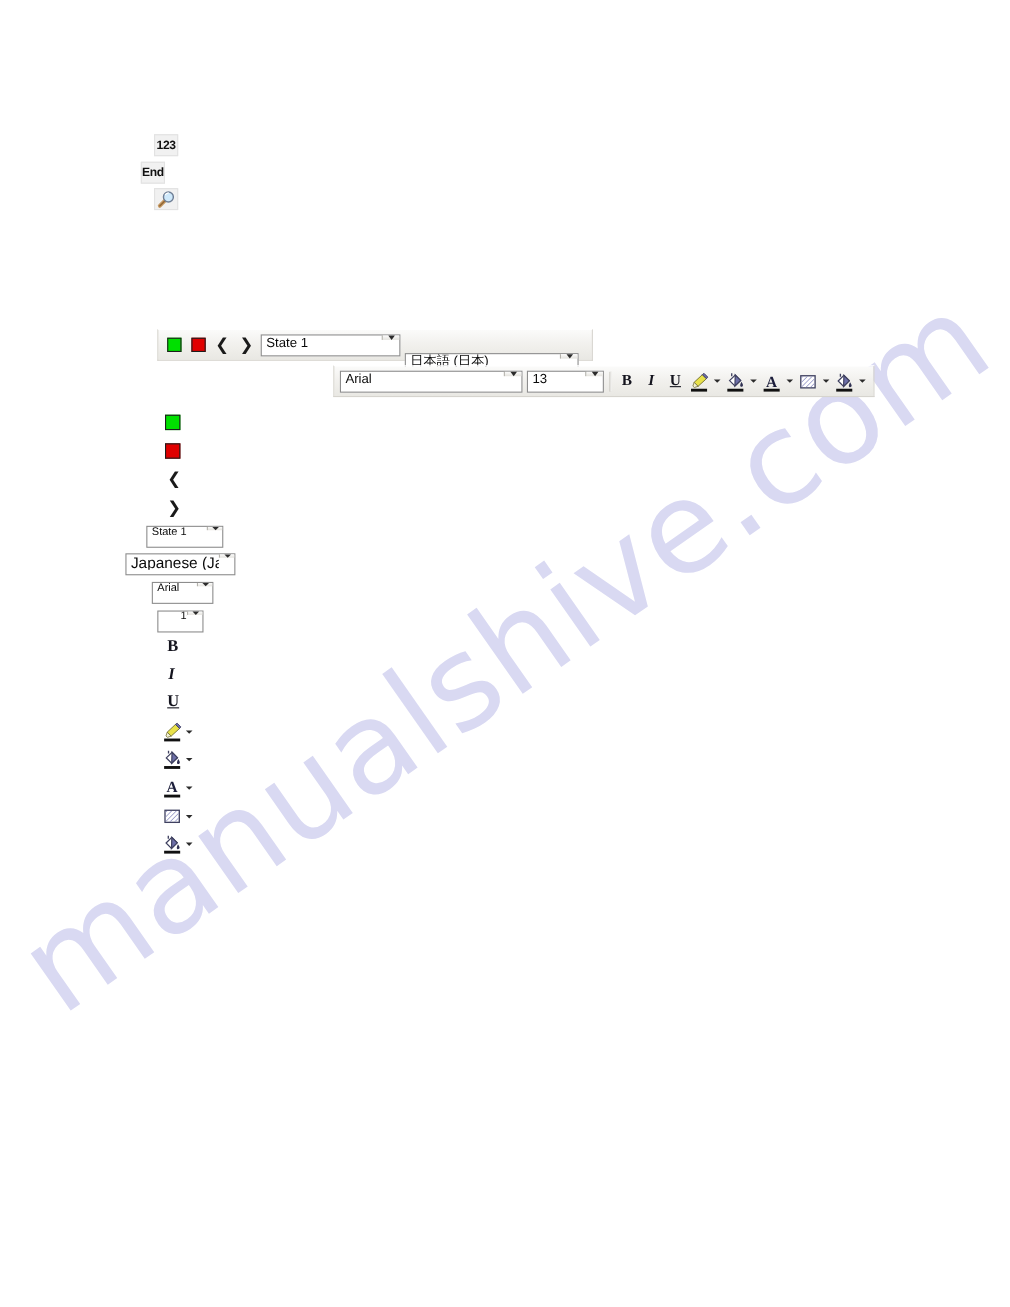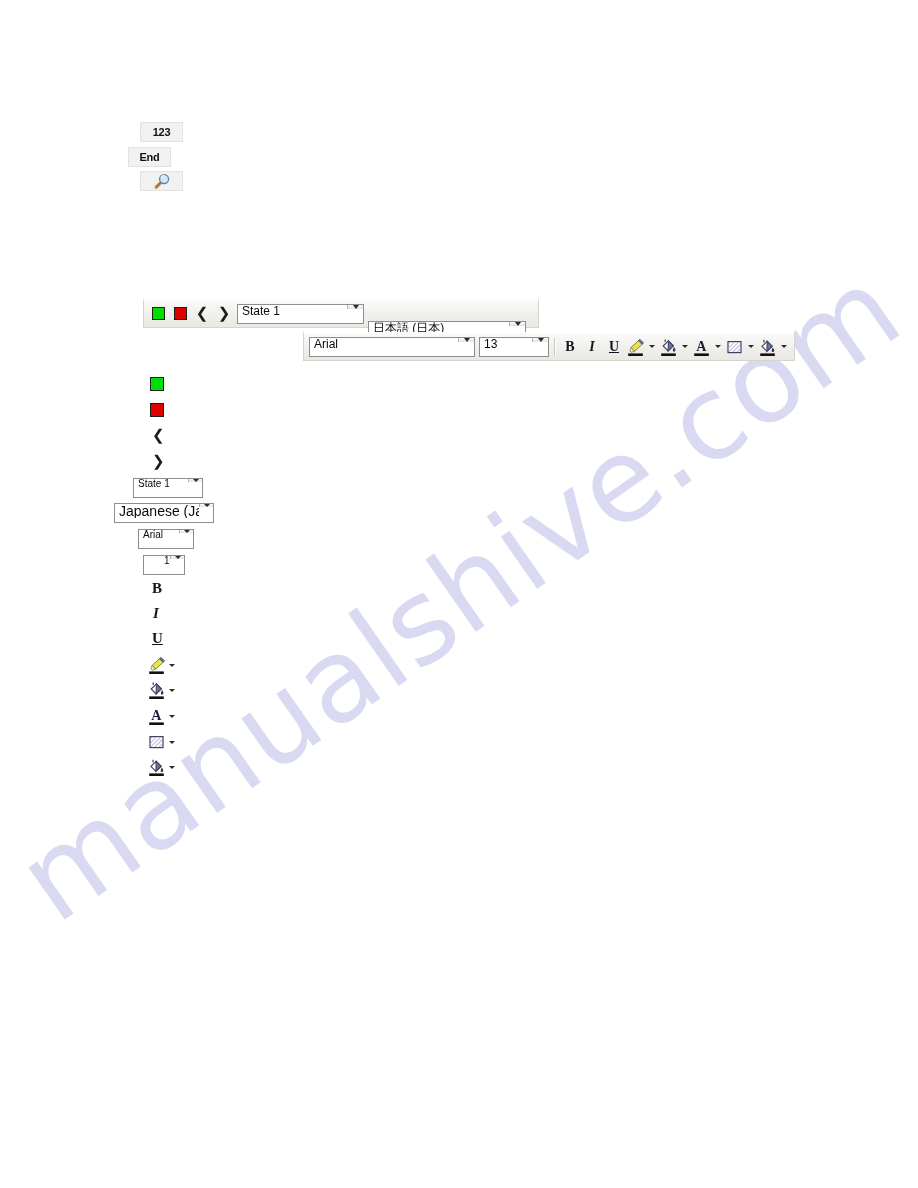--- a/index.html
+++ b/index.html
@@ -36,21 +36,21 @@
     font-weight: 400;
     letter-spacing: 1px;
     color: #d9d9f2;
     white-space: nowrap;
     user-select: none;
   }
 
   
   .doc-icon {
     position: absolute;
-    width: 43px;
+    width: 22px;
     height: 20px;
     background: #f1f1f1;
     border: 1px solid #e2e2e2;
     box-sizing: border-box;
     display: flex;
     align-items: center;
     justify-content: center;
     font-family: "Liberation Sans", sans-serif;
     font-size: 11px;
     font-weight: 700;

